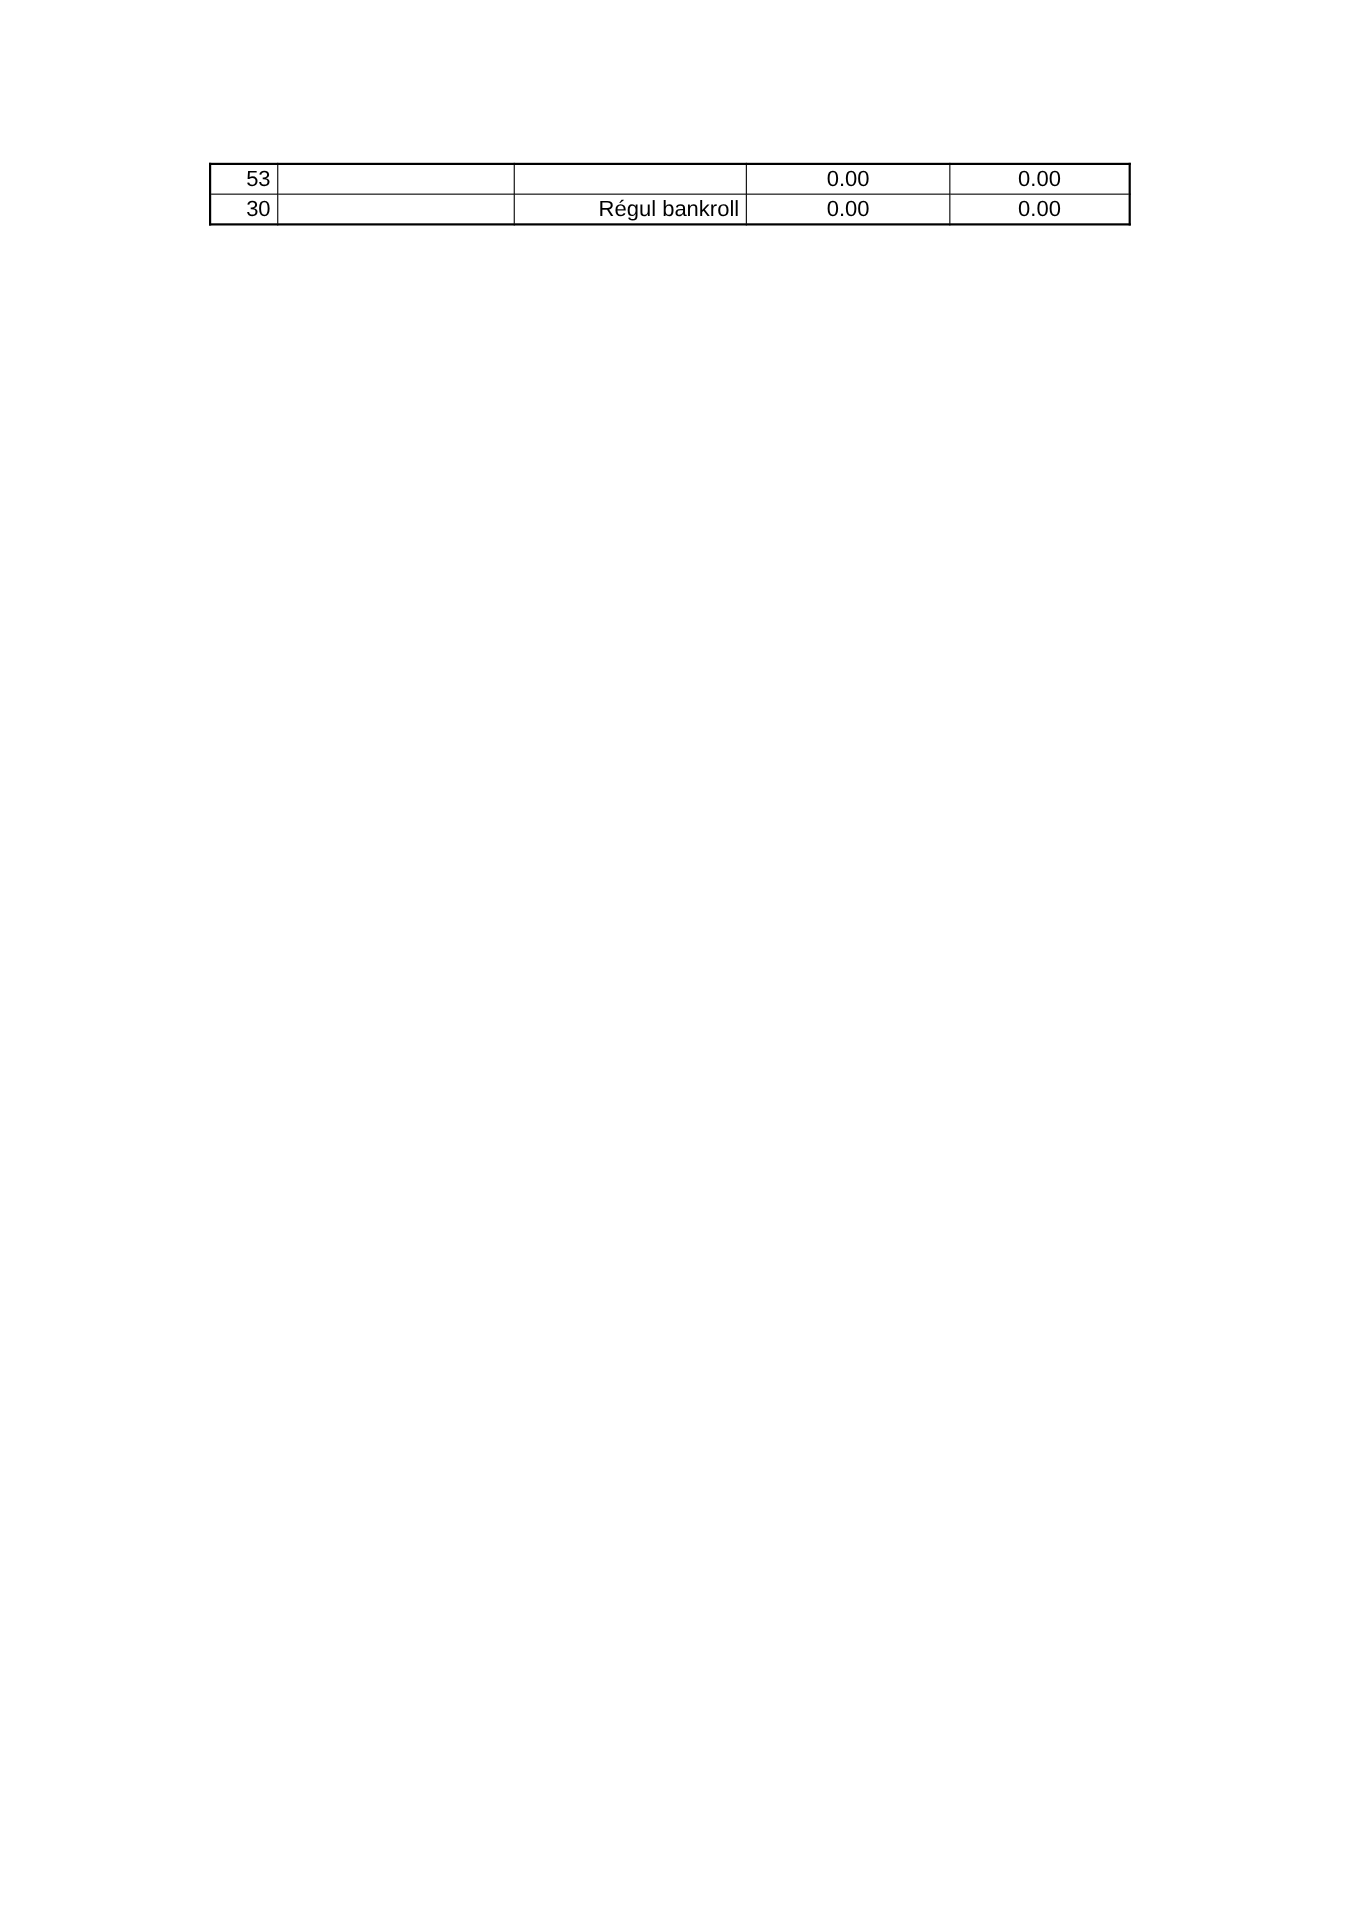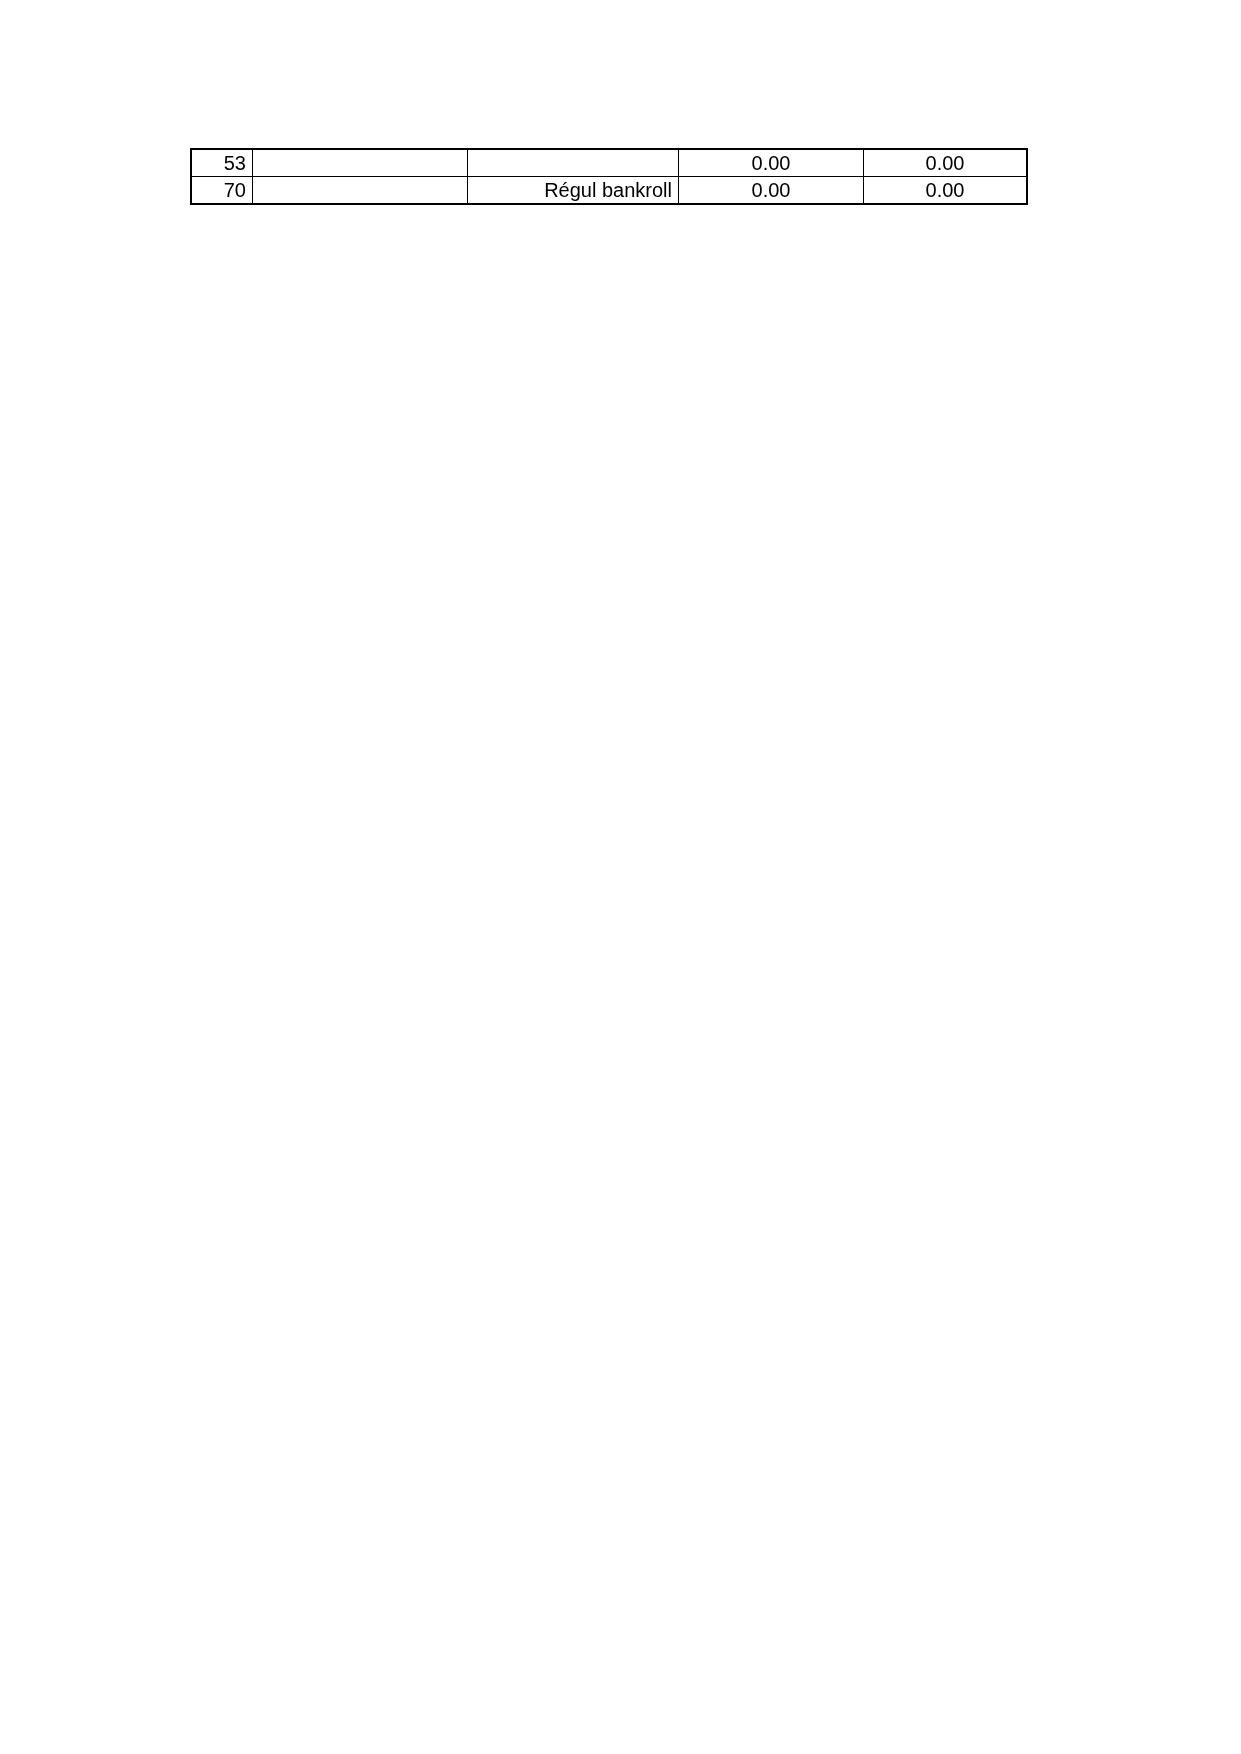--- a/index.html
+++ b/index.html
@@ -74,21 +74,21 @@
         <td class="col-val2">0.00</td>
       </tr>
 
 
 
 
 
 
 
       <tr>
-        <td class="col-rownum">70</td>
+        <td class="col-rownum">30</td>
         <td class="col-blank"></td>
         <td class="col-label">Régul bankroll</td>
         <td class="col-val1">0.00</td>
         <td class="col-val2">0.00</td>
       </tr>
 
     </tbody>
   </table>
 
 </div>

